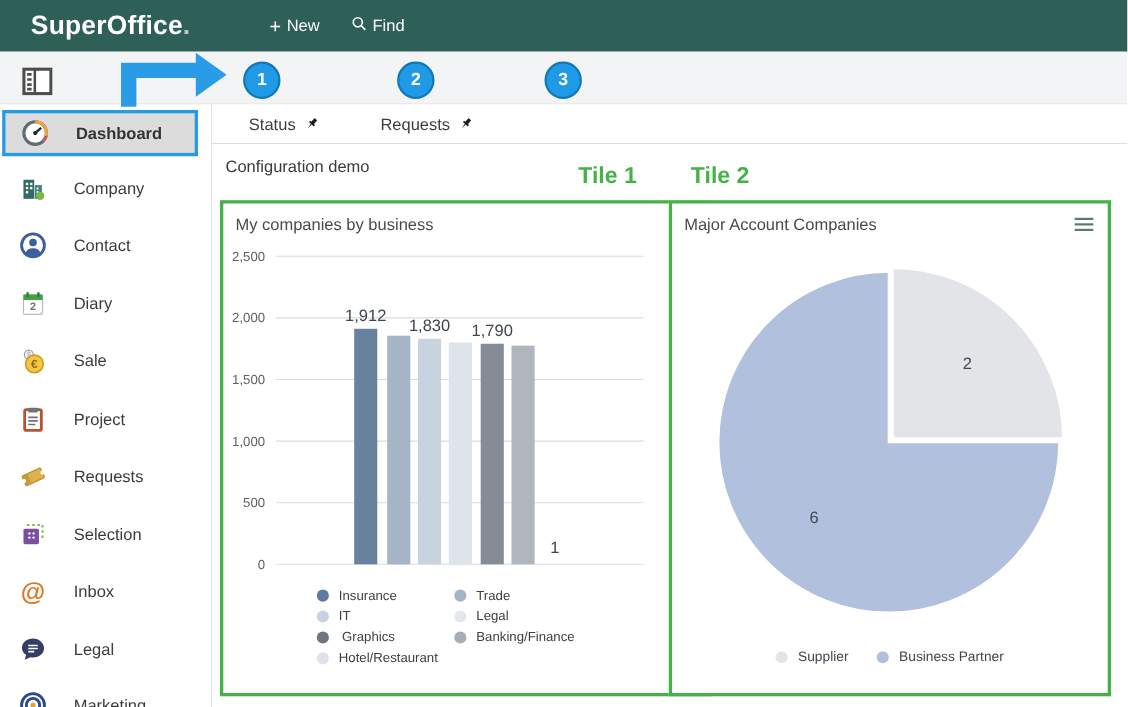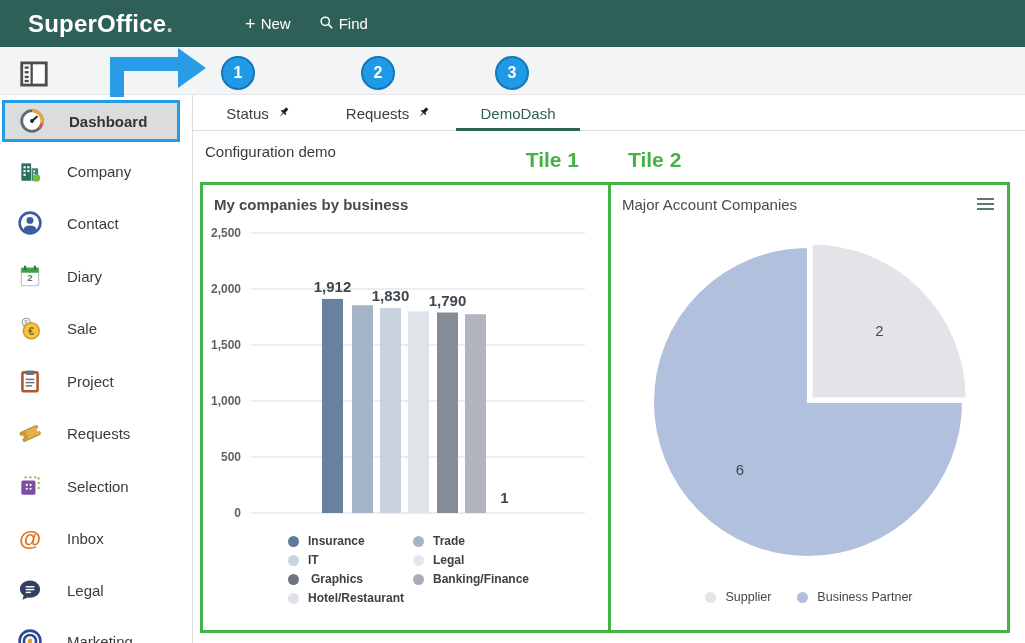--- a/index.html
+++ b/index.html
@@ -40,21 +40,21 @@
   .tab.active::after { content:""; position:absolute; left:3px; right:3px; bottom:0; height:3px; background:#2d6156; }
 
   
   .content { position:absolute; left:193px; top:131px; width:832px; height:512px; background:#fff; }
   .page-heading { position:absolute; left:12px; top:12px; font-size:15px; color:#3a3a3a; }
   .tile-label { position:absolute; top:17px; font-size:21px; font-weight:bold; color:#45b247; z-index:2; }
   .tile-label.t1 { left:7px; width:393px; text-align:right; padding-right:14px; }
   .tile-label.t2 { left:435px; }
 
   .tile { position:absolute; top:51px; height:451px; background:#fff; border:3px solid #45b247; }
-  .tile1 { left:7px; width:447px;font-weight:bold; }
+  .tile1 { left:7px; width:447px; }
   .tile2 { left:415px; width:402px; }
   .tile-title { position:absolute; left:11px; top:11px; font-size:15px; color:#454b50; }
   .tile-menu { position:absolute; right:13px; top:13px; width:17px; cursor:pointer; }
   .tile-menu span { display:block; height:2px; background:#5a7a72; margin-bottom:3px; }
 
   .chart-svg { position:absolute; left:0; top:38px; }
   .legend-item { position:absolute; display:flex; align-items:center; gap:9px; font-size:12px; color:#404040; }
   .legend-dot { width:11px; height:11px; border-radius:50%; flex:0 0 auto; }
   .pie-legend { position:absolute; left:0; top:405px; width:100%; display:flex; justify-content:center; gap:26px; font-size:12.5px; color:#41474e; }
   .pie-legend .pl-item { display:flex; align-items:center; gap:9px; }
@@ -241,23 +241,20 @@
         <span>Requests</span>
         <span style="display: flex;">
           <svg width="14" height="14" viewBox="0 0 16 16">
             <g fill="#1c1c1c" transform="rotate(42 8 8)">
               <rect x="6.2" y="0.8" width="3.6" height="5.6" rx="0.6"></rect>
               <rect x="4.4" y="6" width="7.2" height="1.8" rx="0.9"></rect>
               <path d="M7.3 7.8 L8.7 7.8 L8.05 14 Z"></path>
             </g>
           </svg>
         </span>
-      </div>
-      <div class="tab active">
-        <span>DemoDash</span>
       </div>
     </div>
 
   <div class="content">
     <div class="page-heading">Configuration demo</div>
 
     <div class="tile-label t1">Tile 1</div>
     <div class="tile-label t2">Tile 2</div>
 
     <div class="tile tile1">

